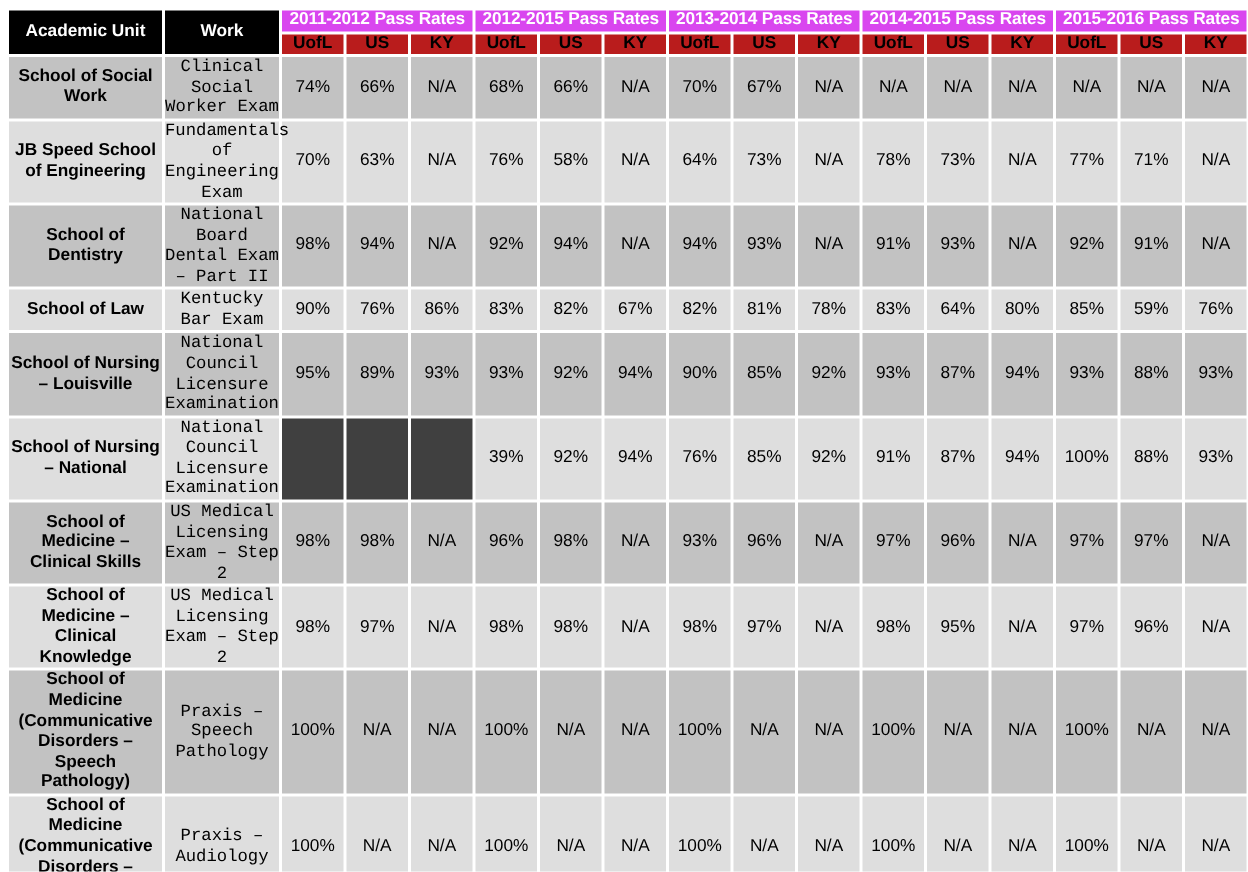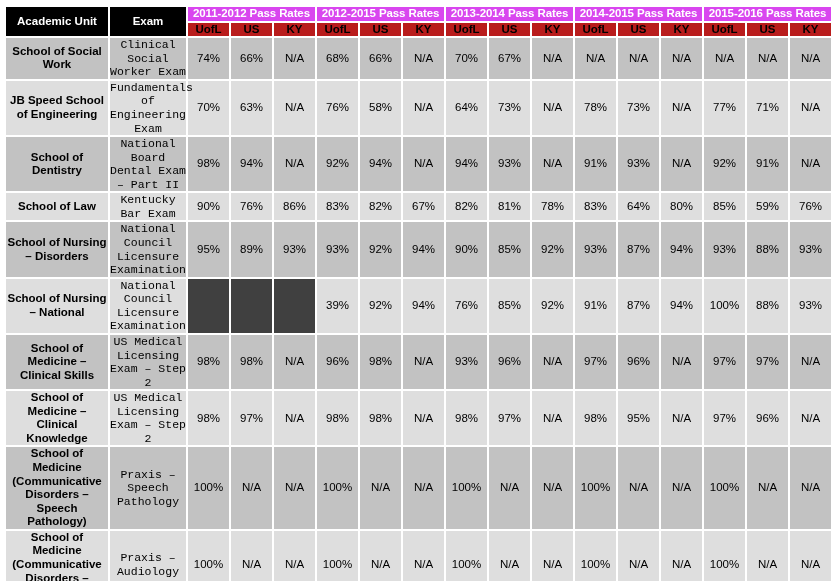--- a/index.html
+++ b/index.html
@@ -104,21 +104,21 @@
       <col class="c-val">
         <col class="c-val">
         <col class="c-val">
       <col class="c-val">
         <col class="c-val">
         <col class="c-val">
     </colgroup>
     <thead>
       <tr>
         <th class="hdr-corner" rowspan="2">Academic Unit</th>
-        <th class="hdr-corner" rowspan="2">Exam</th>
+        <th class="hdr-corner" rowspan="2">Work</th>
         <th class="hdr-year" colspan="3">2011-2012 Pass Rates</th>
         <th class="hdr-year" colspan="3">2012-2015 Pass Rates</th>
         <th class="hdr-year" colspan="3">2013-2014 Pass Rates</th>
         <th class="hdr-year" colspan="3">2014-2015 Pass Rates</th>
         <th class="hdr-year" colspan="3">2015-2016 Pass Rates</th>
       </tr>
       <tr>
         <th class="hdr-sub">UofL</th>
         <th class="hdr-sub">US</th>
         <th class="hdr-sub">KY</th>
@@ -207,21 +207,21 @@
           <td class="val">81%</td>
           <td class="val">78%</td>
           <td class="val">83%</td>
           <td class="val">64%</td>
           <td class="val">80%</td>
           <td class="val">85%</td>
           <td class="val">59%</td>
           <td class="val">76%</td>
         </tr>
         <tr class="row-dark">
-          <td class="unit">School of Nursing – Disorders</td>
+          <td class="unit">School of Nursing – Louisville</td>
           <td class="exam">National Council Licensure Examination</td>
           <td class="val">95%</td>
           <td class="val">89%</td>
           <td class="val">93%</td>
           <td class="val">93%</td>
           <td class="val">92%</td>
           <td class="val">94%</td>
           <td class="val">90%</td>
           <td class="val">85%</td>
           <td class="val">92%</td>

